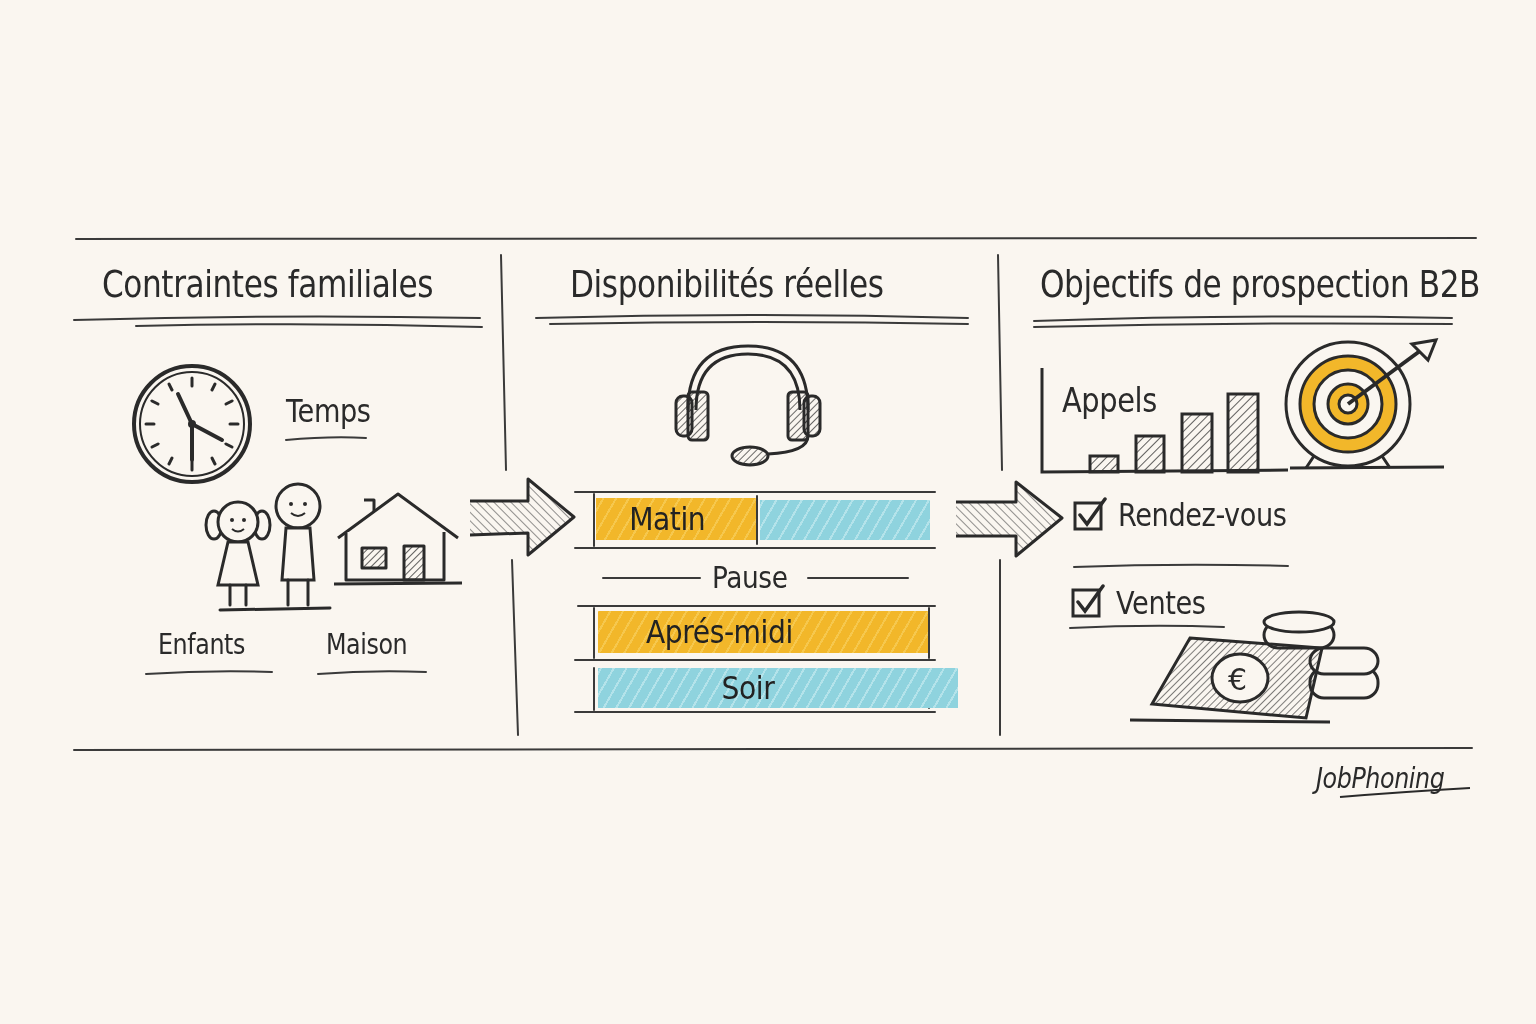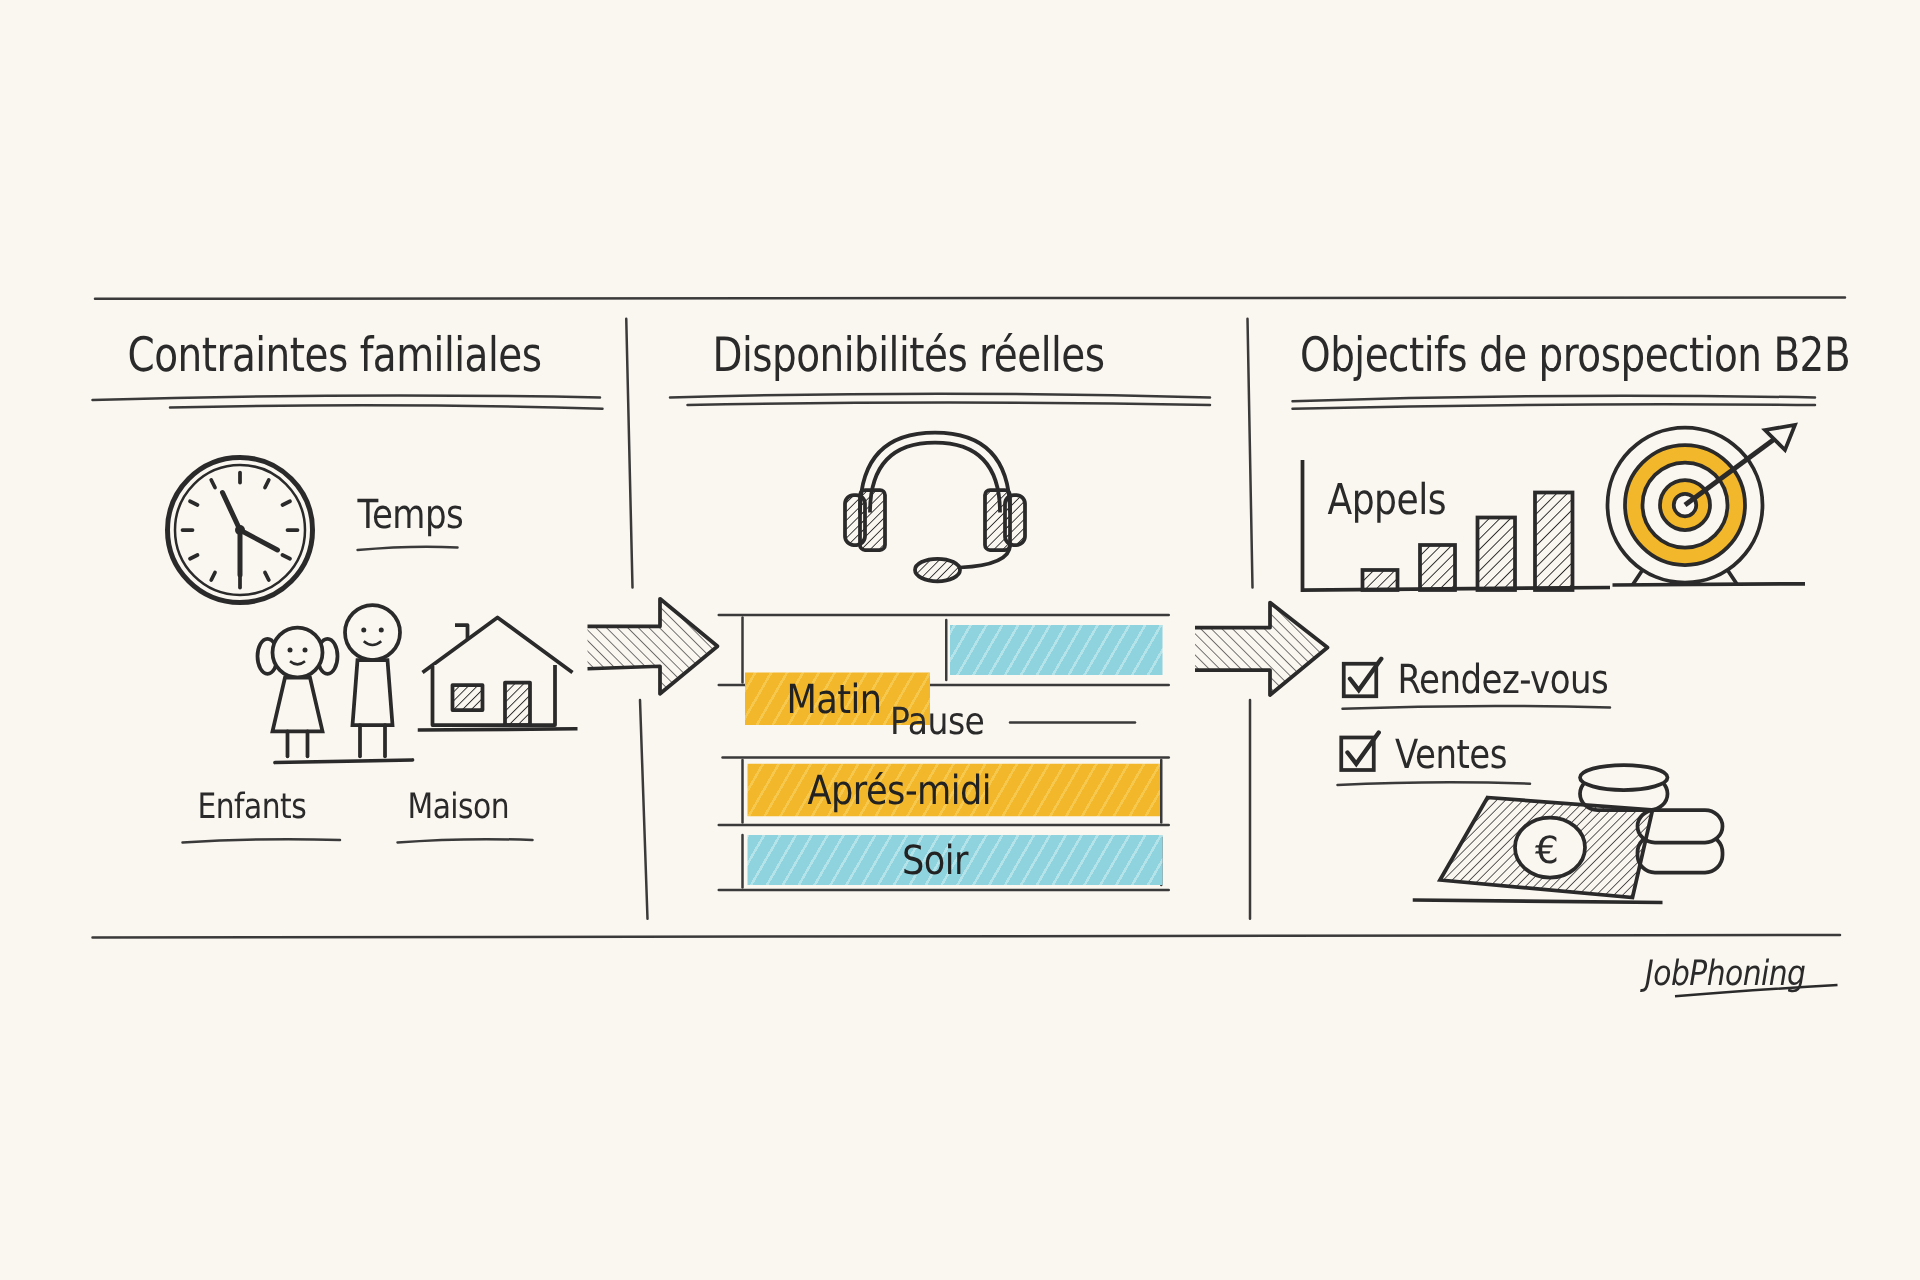--- a/index.html
+++ b/index.html
@@ -158,31 +158,31 @@
     <path d="M28 70 Q28 14 80 14 Q132 14 132 70"></path>
     <rect x="8" y="56" width="16" height="40" rx="7" fill="url(#hh)"></rect>
     <rect x="20" y="52" width="20" height="48" rx="4" fill="url(#hh)"></rect>
     <rect x="120" y="52" width="20" height="48" rx="4" fill="url(#hh)"></rect>
     <rect x="136" y="56" width="16" height="40" rx="7" fill="url(#hh)"></rect>
     <path d="M140 96 Q140 112 100 114"></path>
     <ellipse cx="82" cy="116" rx="18" ry="9" fill="url(#hh)"></ellipse>
   </g>
 </svg>
 
-<div class="bar yellow" style="left:596px;top:498px;width:148px;margin-top:40px;">
+<div class="bar yellow" style="left:596px;top:498px;width:160px;">
   <span class="bar-text hand" style="margin-left:28px;">Matin</span>
 </div>
 <div class="bar cyan" style="left:760px;top:500px;width:170px;height:40px;"></div>
 
 <div class="abs hand" style="left:712px;top:560px;font-size:30px;transform:scaleX(0.88);transform-origin:left center;">Pause</div>
 
 <div class="bar yellow" style="left:598px;top:611px;width:330px;">
   <span class="bar-text hand" style="margin-left:38px;">Aprés-midi</span>
 </div>
-<div class="bar cyan" style="left:598px;top:668px;width:332px;height:40px;">
+<div class="bar cyan" style="left:598px;top:668px;width:360px;height:40px;">
   <span class="bar-text hand" style="margin-left:120px;">Soir</span>
 </div>
 
 <div class="abs hand title" style="left:1040px;top:262px;">Objectifs de prospection B2B</div>
 
 <svg class="abs" style="left:1038px;top:364px;" width="252" height="116" viewBox="0 0 252 116">
   <defs>
       <pattern id="bh" width="6" height="6" patternUnits="userSpaceOnUse" patternTransform="rotate(45)">
         <line x1="0" y1="0" x2="0" y2="6" stroke="#2a2a2a" stroke-width="1.5"></line>
       </pattern>
@@ -204,21 +204,21 @@
     <circle cx="64" cy="68" r="34" fill="#faf6f0"></circle>
     <circle cx="64" cy="68" r="20" fill="#f2b72a"></circle>
     <circle cx="64" cy="68" r="9" fill="#faf6f0"></circle>
     <path d="M64 68 L140 12" stroke-width="4"></path>
     <path d="M128 8 L152 4 L144 24 Z" fill="#faf6f0"></path>
     <path d="M30 120 L22 132 M98 120 L106 132" fill="none"></path>
     <path d="M6 132 L160 131" fill="none"></path>
   </g>
 </svg>
 
-<div class="abs" style="left:1072px;top:524px;display:flex;align-items:center;">
+<div class="abs" style="left:1072px;top:496px;display:flex;align-items:center;">
   <svg width="36" height="36" viewBox="0 0 36 36">
     <rect x="3" y="6" width="26" height="26" fill="none" stroke="#2a2a2a" stroke-width="3"></rect>
     <path d="M8 18 L15 27 L33 2" fill="none" stroke="#2a2a2a" stroke-width="3.5" stroke-linecap="round"></path>
   </svg>
   <span class="hand label" style="margin-left:10px;font-size:32px;">Rendez-vous</span>
 </div>
 <div class="abs" style="left:1070px;top:584px;display:flex;">
   <svg width="36" height="36" viewBox="0 0 36 36">
     <rect x="3" y="6" width="26" height="26" fill="none" stroke="#2a2a2a" stroke-width="3"></rect>
     <path d="M8 18 L15 27 L33 2" fill="none" stroke="#2a2a2a" stroke-width="3.5" stroke-linecap="round"></path>

